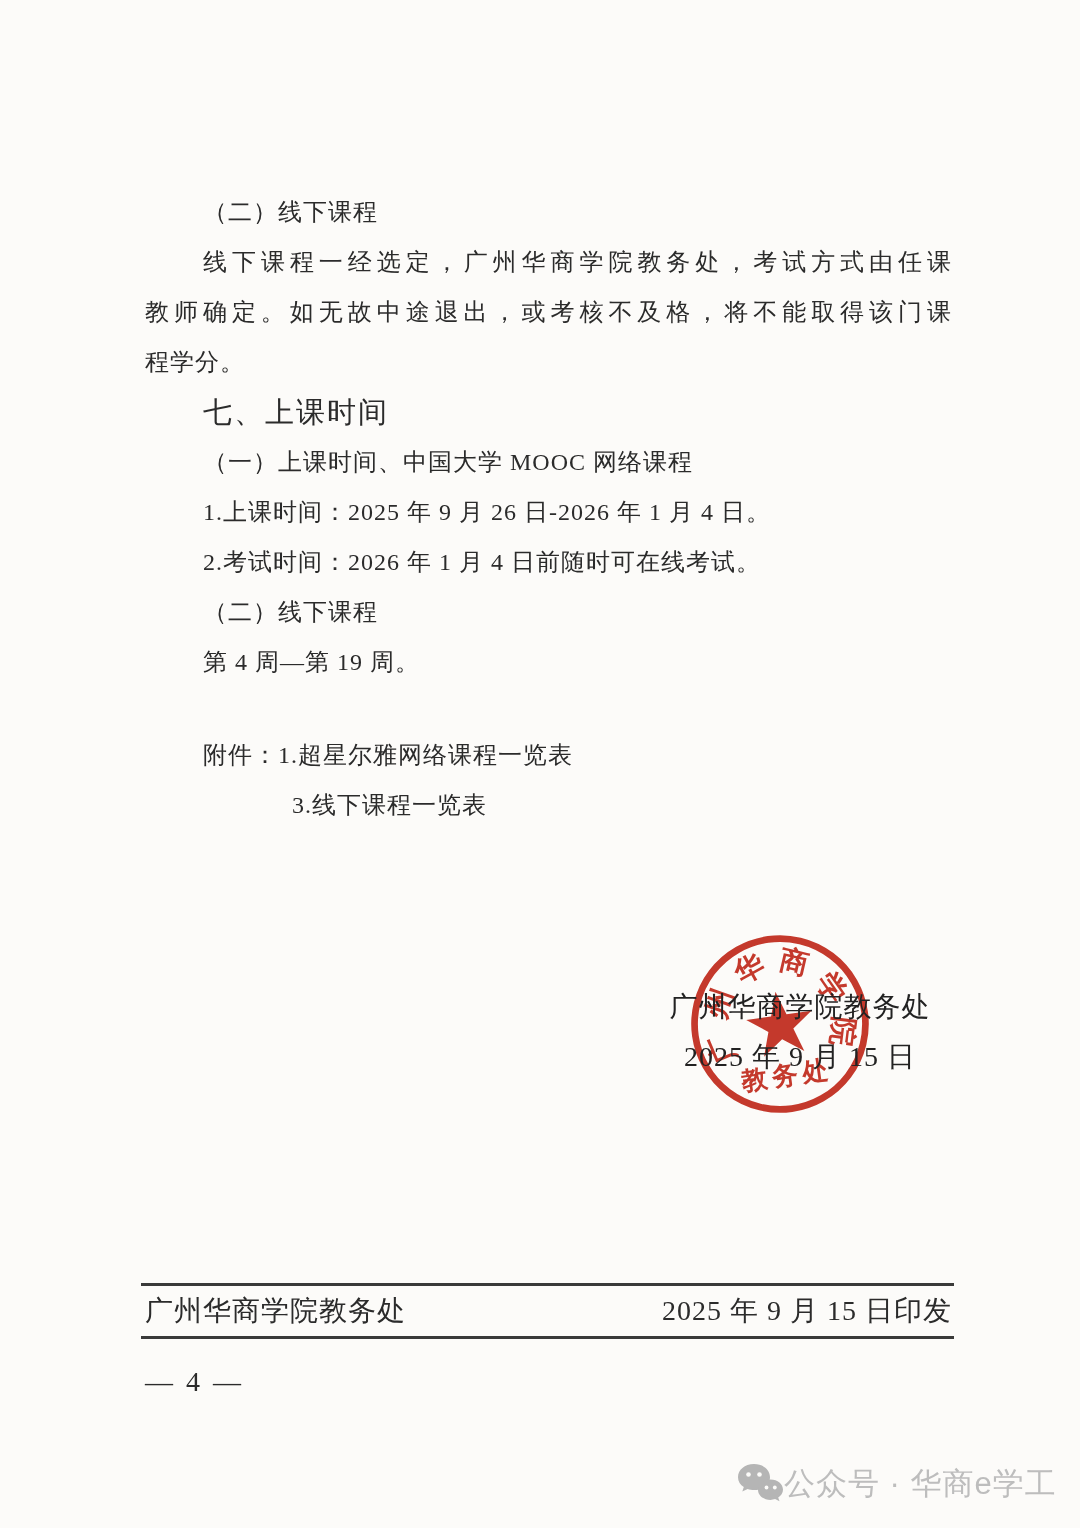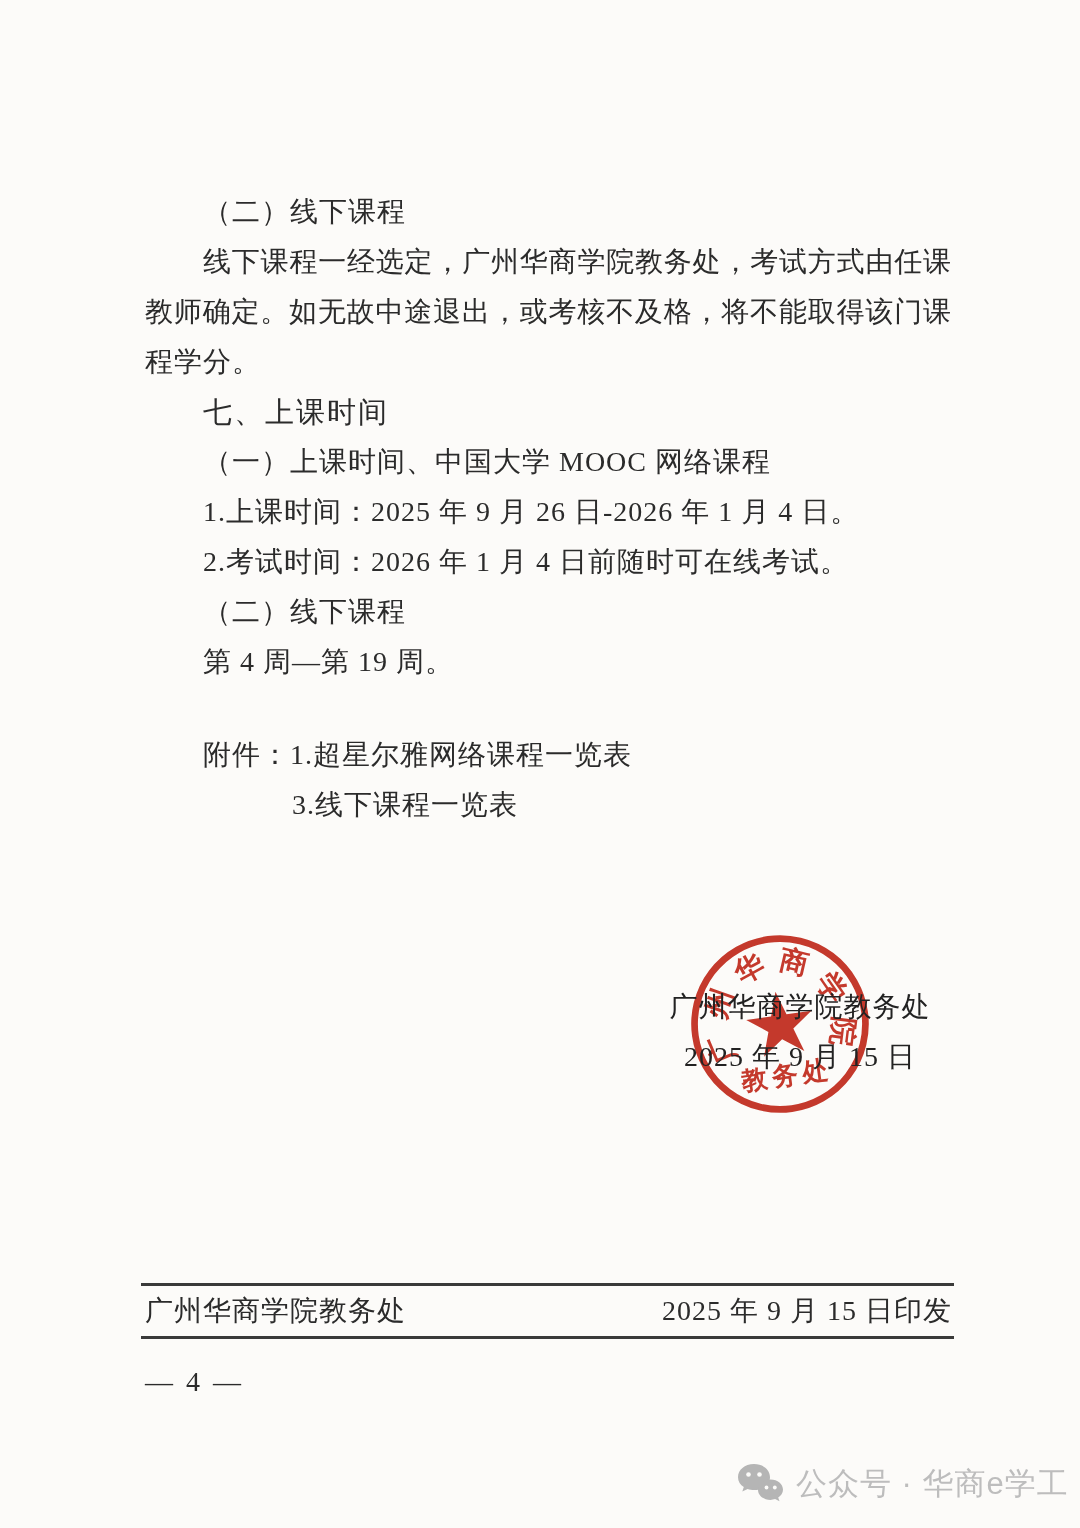--- a/index.html
+++ b/index.html
@@ -6,21 +6,21 @@
   body{
     width:1080px;height:1528px;position:relative;overflow:hidden;
     background:#fcfbf9;
     font-family:"Liberation Serif","DejaVu Serif",serif;
     color:#2b2b2b;
   }
   .doc{
     position:absolute;left:145px;top:187px;width:806px;
   }
   .line{
-    margin:0;font-size:28px;line-height:50px;height:50px;
+    margin:0;font-size:24px;line-height:50px;height:50px;
     white-space:nowrap;letter-spacing:1px;
   }
   .line.stretch{
     white-space:normal;text-align:justify;text-align-last:justify;
     letter-spacing:0;
   }
   .line.indent{padding-left:58px;}
   .line.deep{padding-left:147px;}
   .line.heading{
     font-family:"Liberation Sans","DejaVu Sans",sans-serif;
@@ -55,21 +55,21 @@
   .footer-row .issuer{float:left;}
   .footer-row .issue-date{float:right;}
   .page-number{
     position:absolute;left:145px;top:1362px;
     font-size:28px;line-height:40px;letter-spacing:3px;
   }
 
   
   .banner{
     position:absolute;left:736px;top:1460px;height:48px;
-    display:flex;align-items:center;gap:12px;
+    display:flex;align-items:center;
     color:#bdbdbd;
     font-family:"Liberation Sans","DejaVu Sans",sans-serif;
     font-size:31px;letter-spacing:1px;
   }
   .banner svg{display:block;}
 </style>
 </head>
 <body>
 
 <div>

